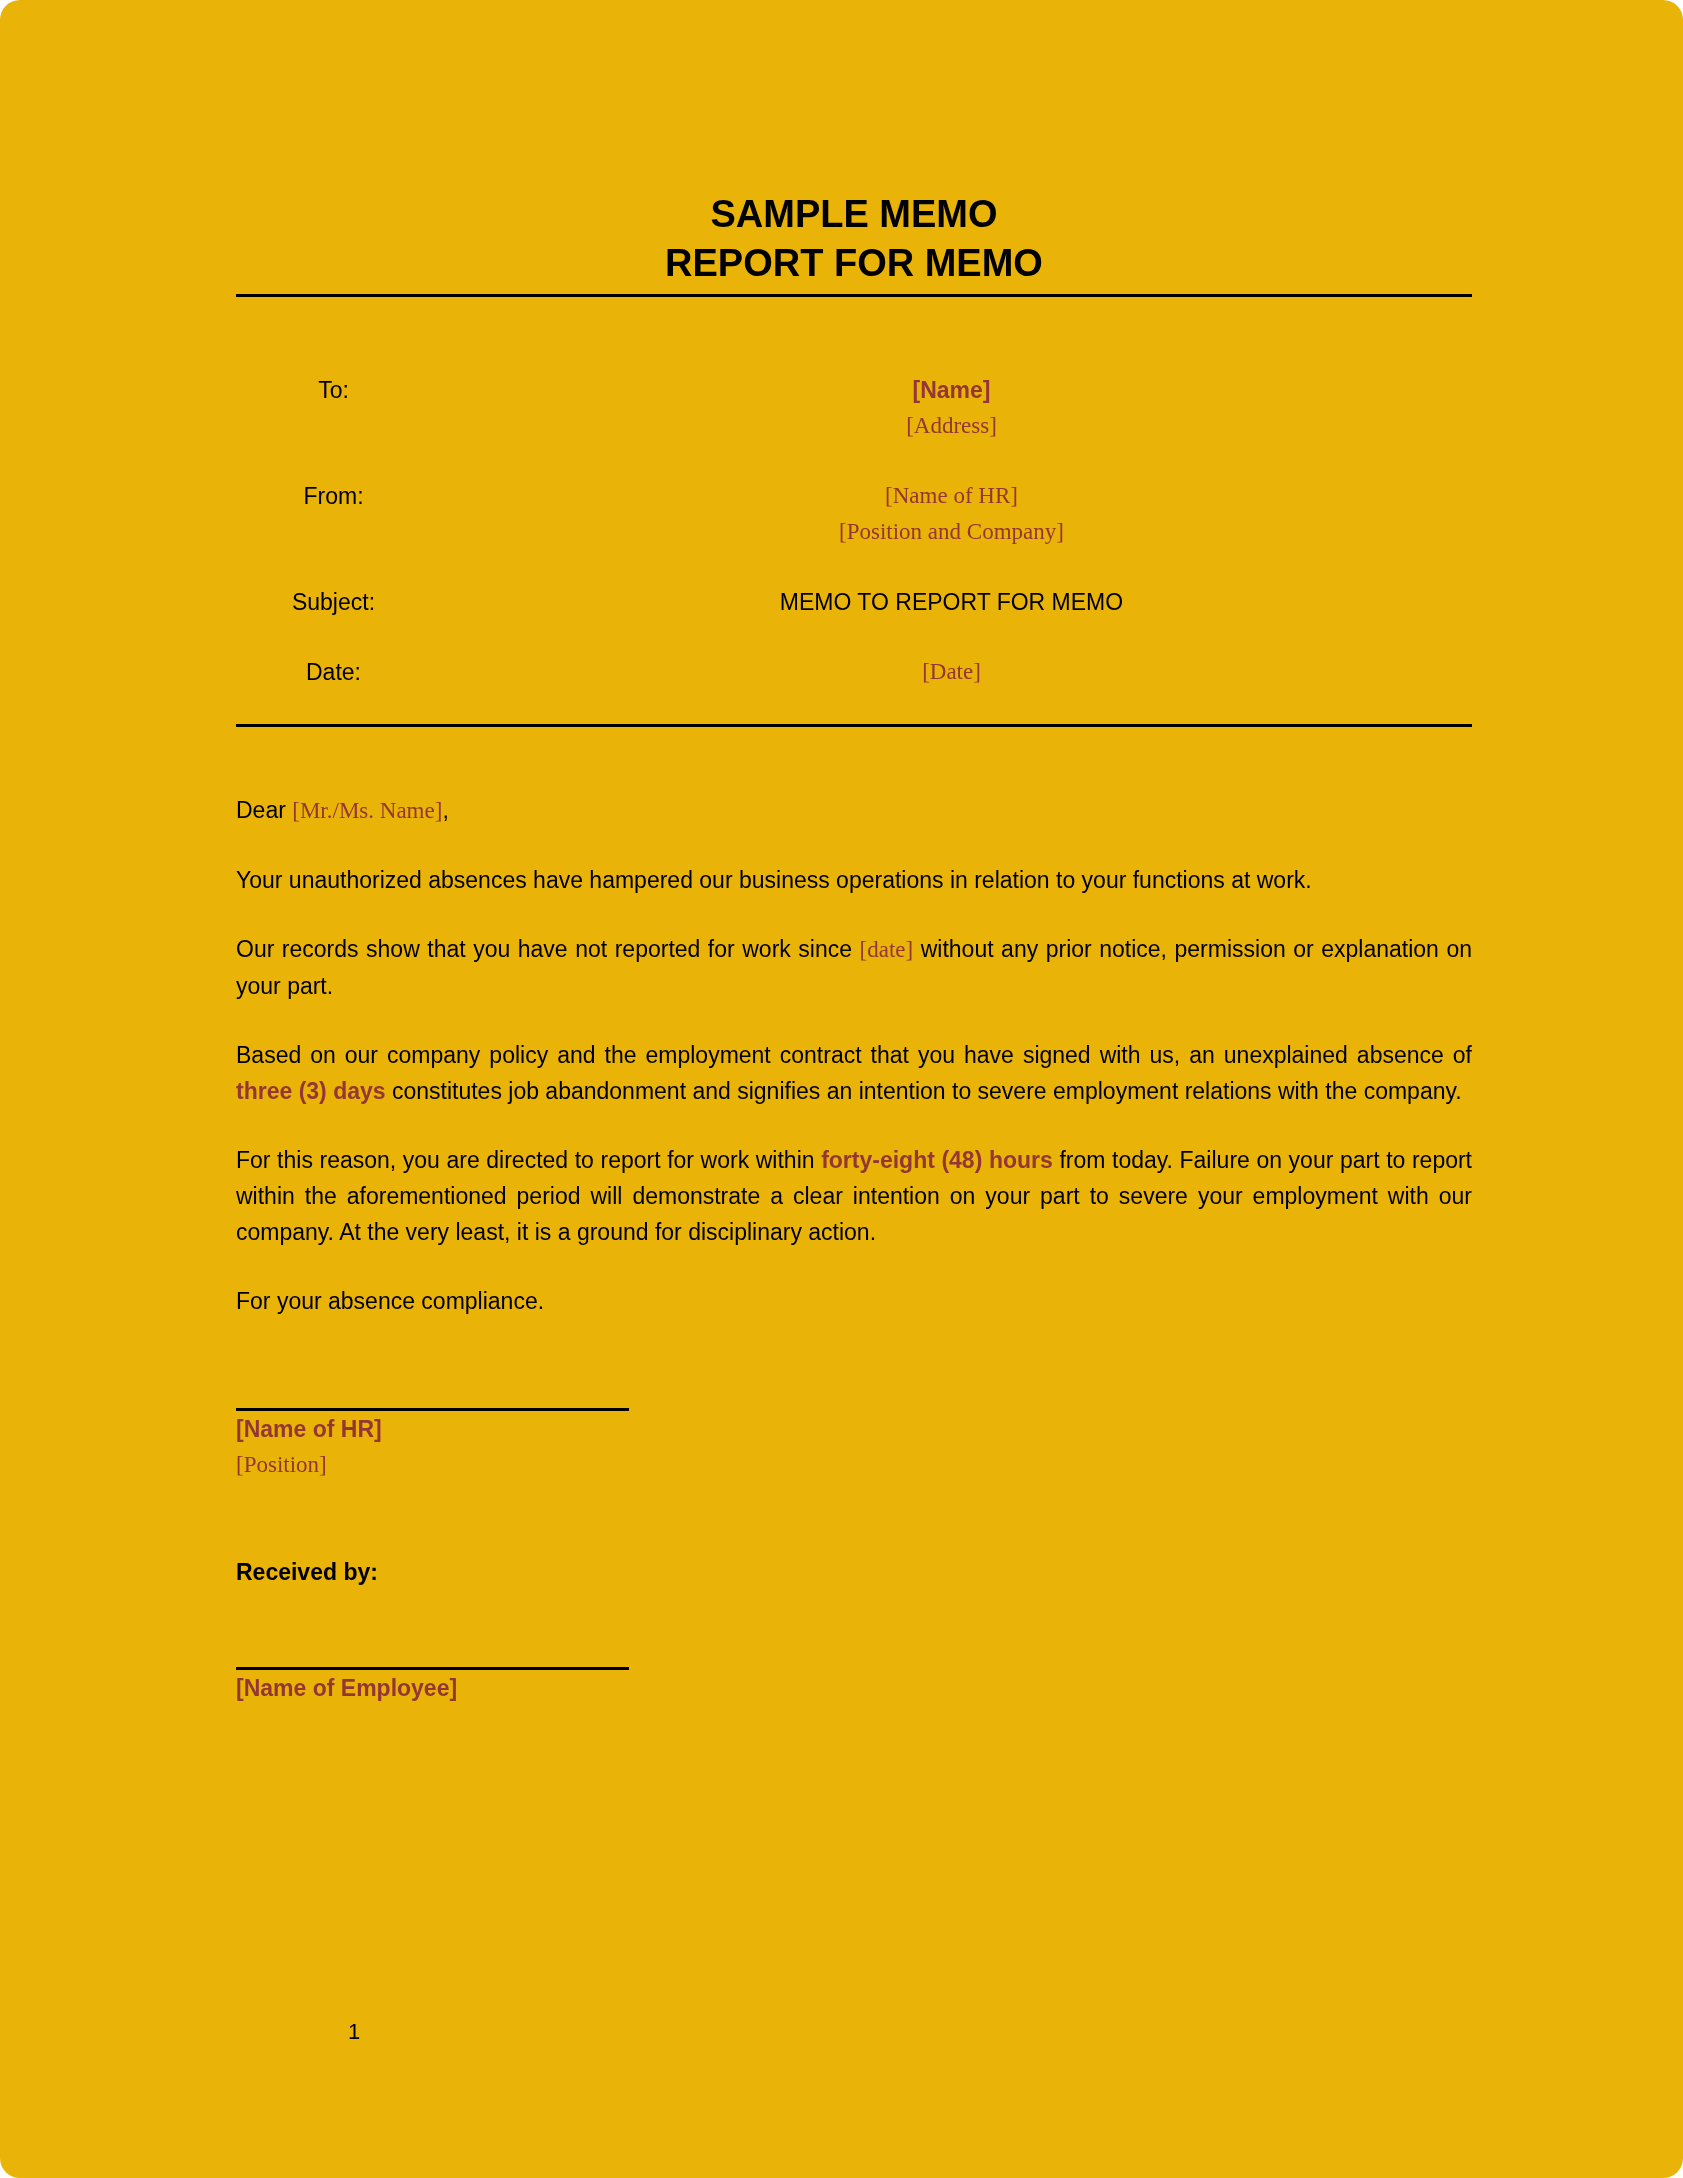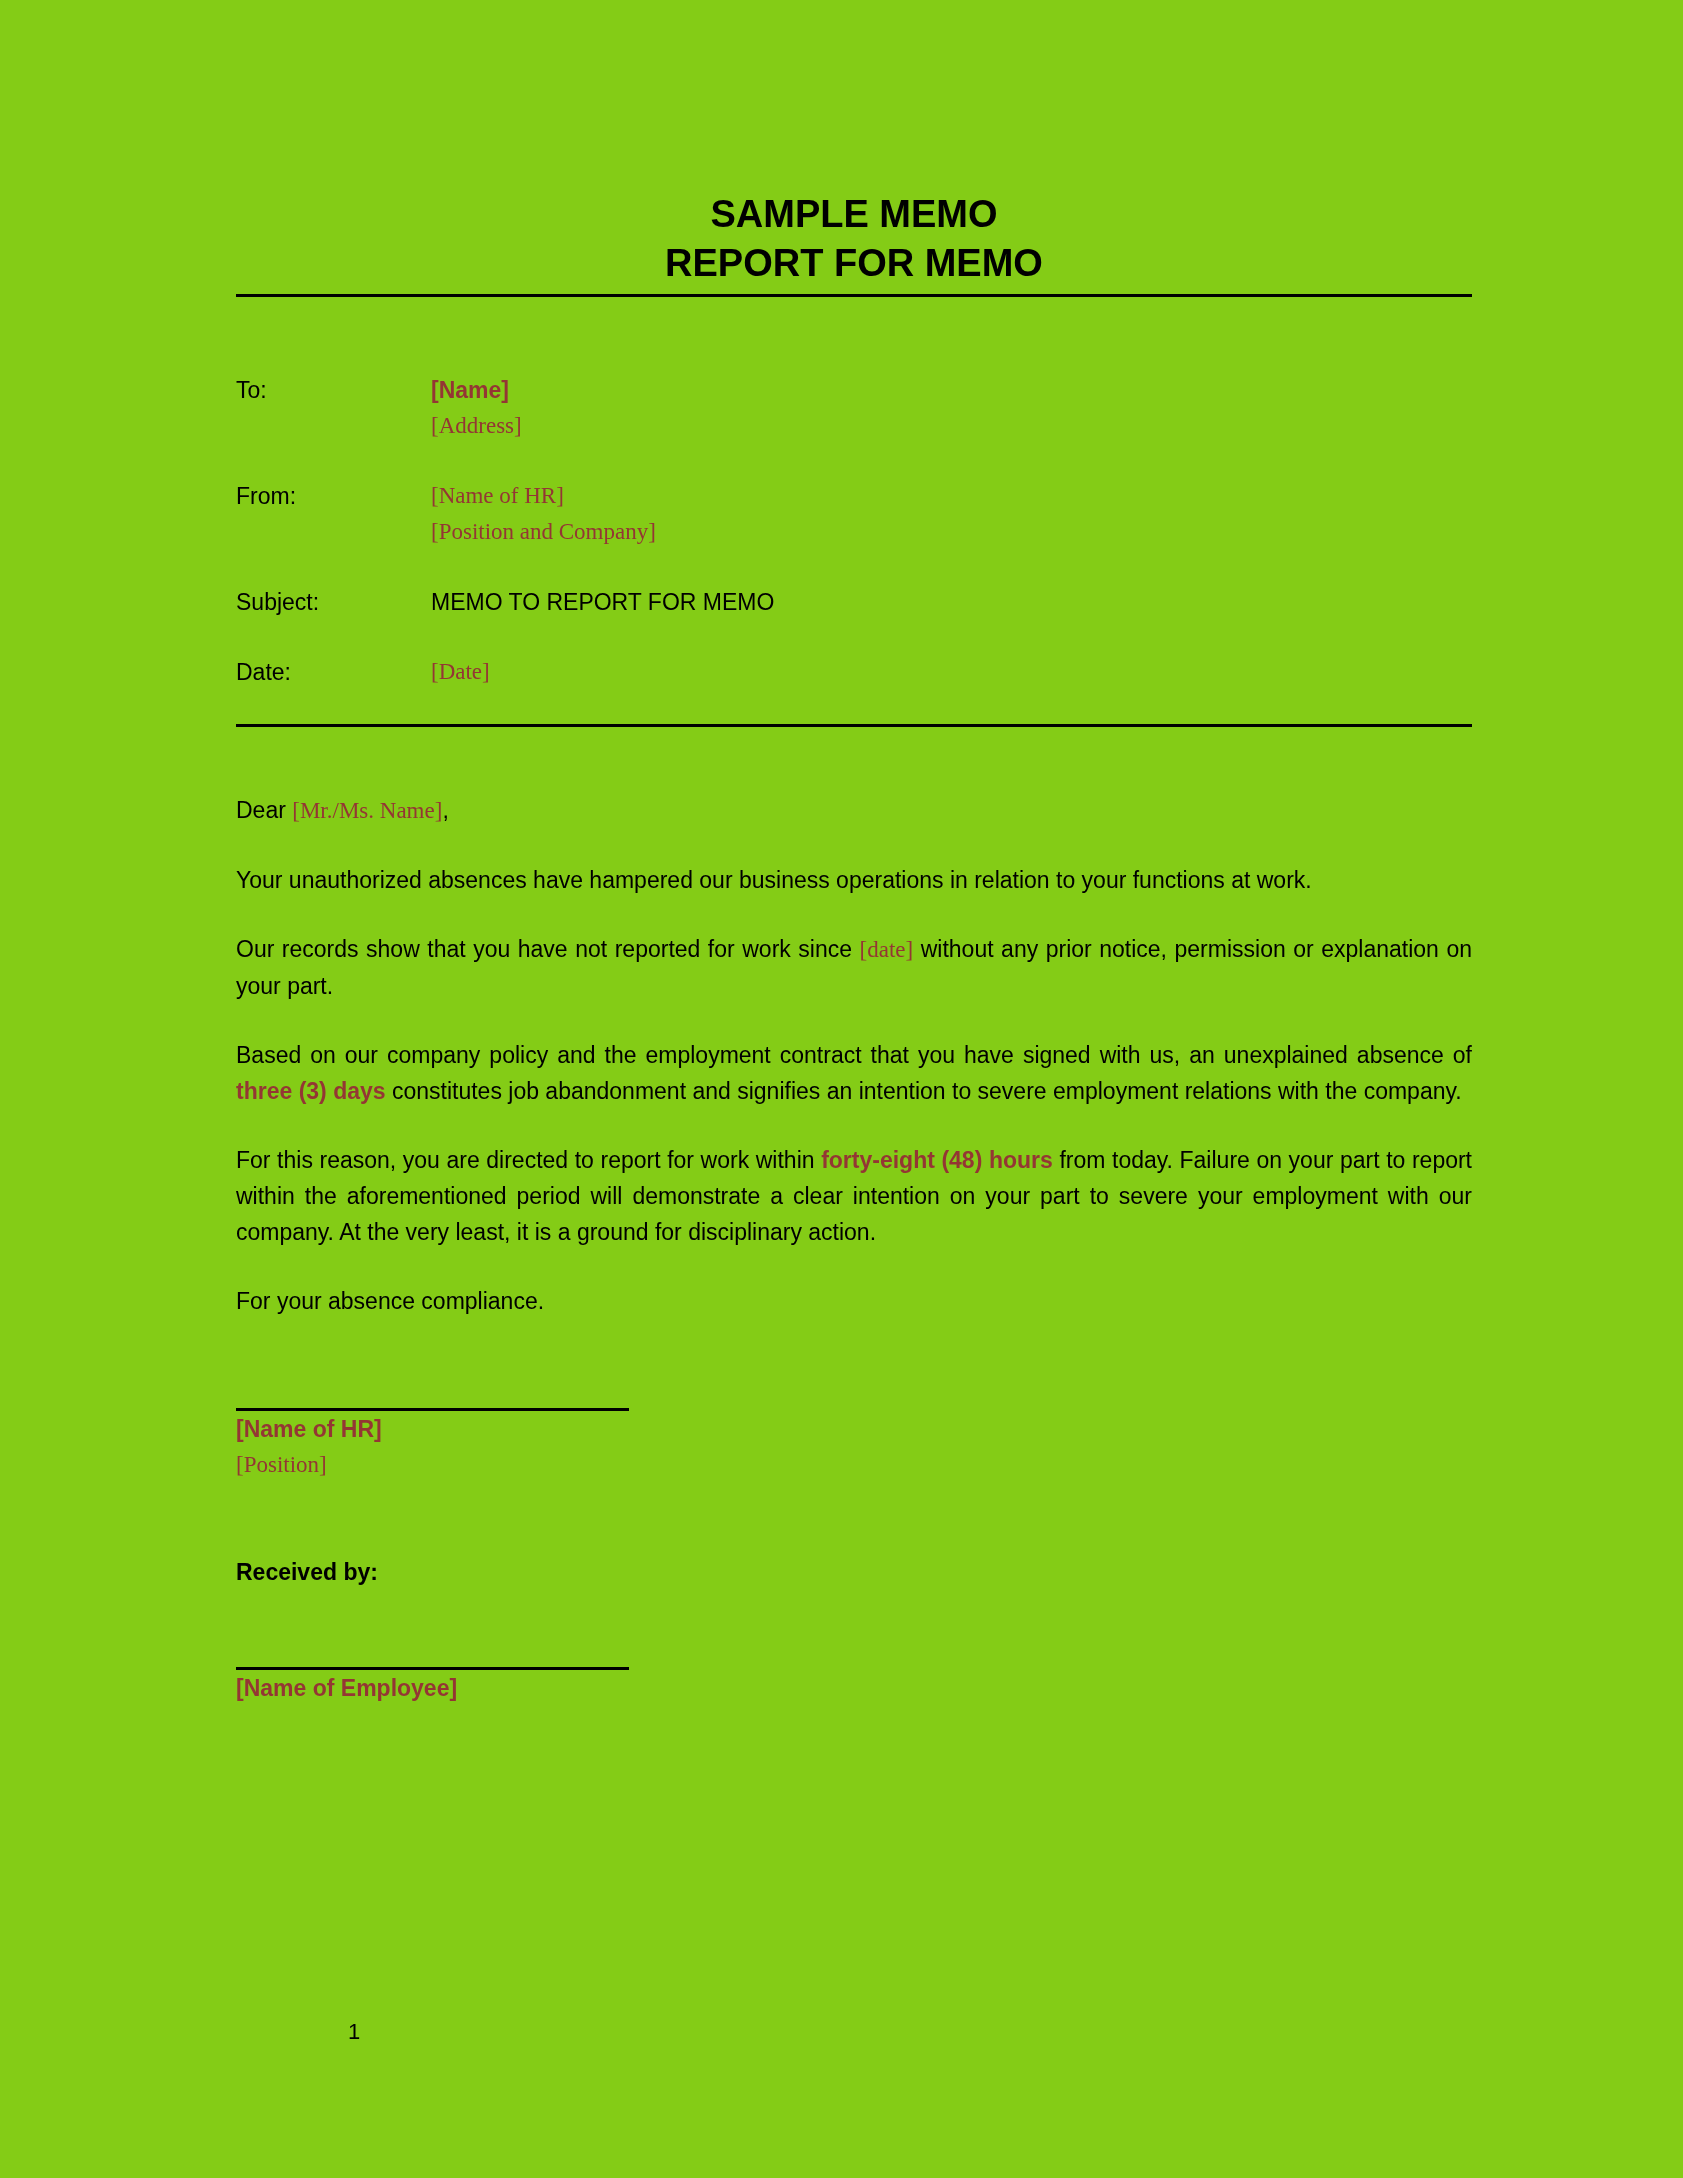--- a/index.html
+++ b/index.html
@@ -9,39 +9,40 @@
     height: 2178px;
     position: relative;
     font-family: "Liberation Sans", sans-serif;
     color: #000000;
     font-size: 23px;
     line-height: 36px;
   }
   .page {
     position: absolute;
     inset: 0;
-    background: #84cc16;
+    background: #eab308;
+    border-radius: 20px;
   }
   .content {
     position: absolute;
     left: 236px;
     top: 190px;
     width: 1236px;
   }
   .title-block {
     text-align: center;
     font-weight: bold;
     font-size: 38px;
     line-height: 49px;
   }
   .rule {
     border-bottom: 3px solid #000000;
   }
   .rule-top { margin-top: 6px; }
-  .header-block { margin-top: 75px; }
+  .header-block { margin-top: 75px; text-align: center; }
   .header-row {
     display: flex;
     align-items: flex-start;
     margin-bottom: 34px;
   }
   .header-label {
     width: 195px;
     flex: 0 0 195px;
   }
   .header-value { flex: 1; }

